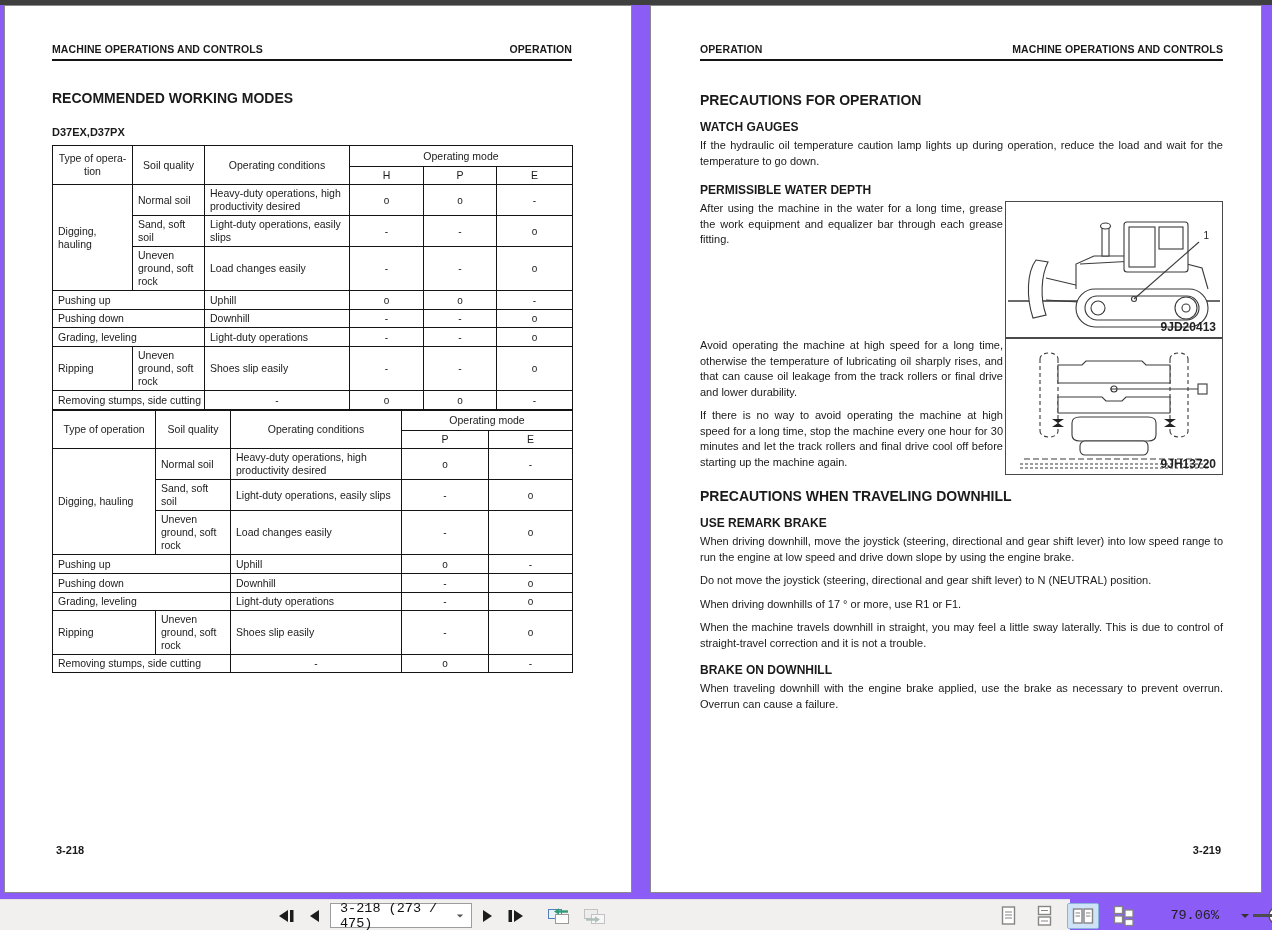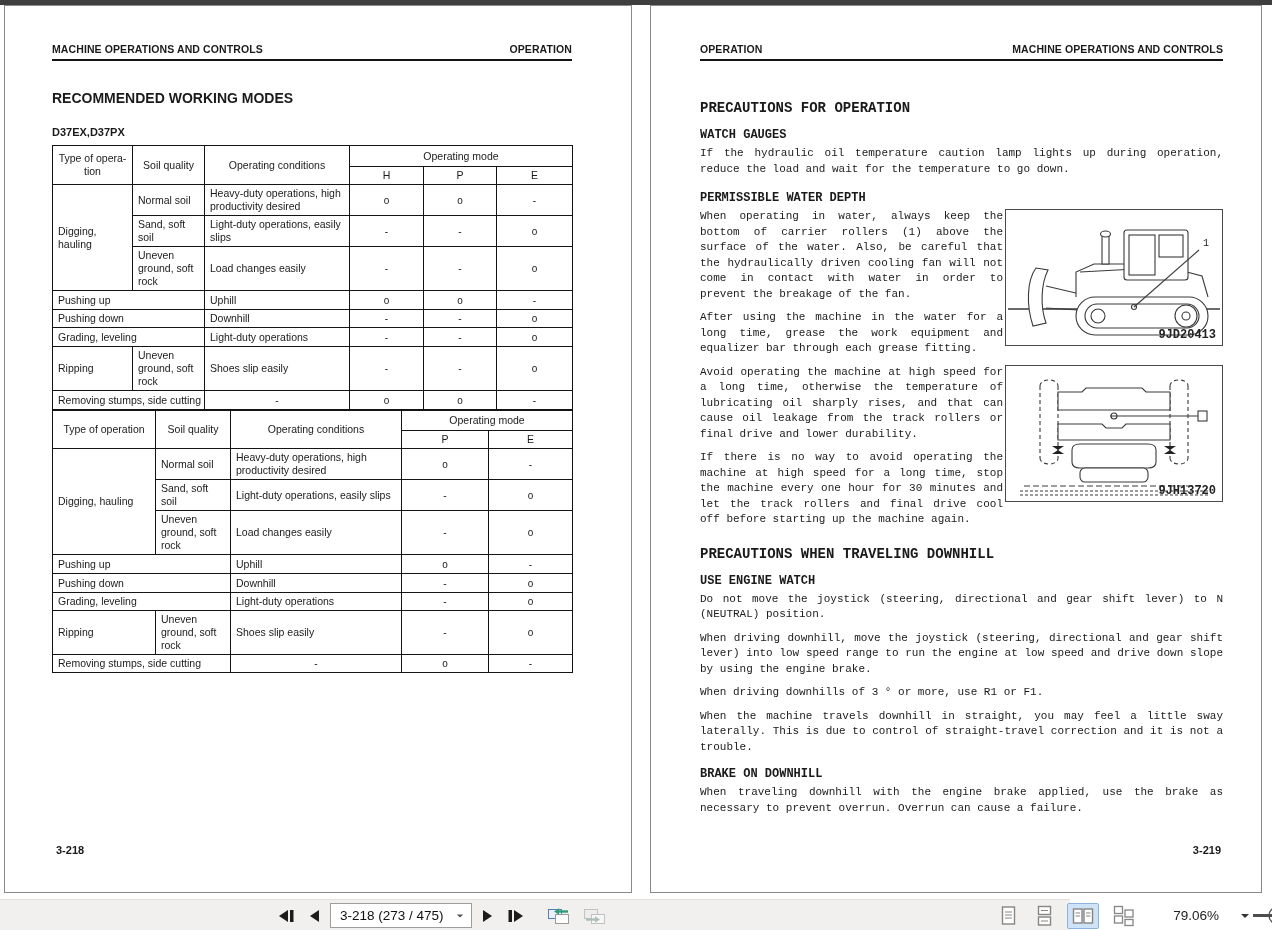--- a/index.html
+++ b/index.html
@@ -1,39 +1,39 @@
 <!DOCTYPE html>
 <html><head>
 <meta charset="utf-8">
 <style>
   html,body { margin:0; padding:0; background:#6b6b6b; }
   * { box-sizing:border-box; }
   .screen {
     position:relative; width:1272px; height:930px; overflow:hidden;
-    background:#ffffff;
+    background:#8b5cf6;
     font-family:"Liberation Sans","DejaVu Sans",sans-serif;
     color:#1a1a1a;
   }
   .top-edge { position:absolute; top:0; left:0; width:1272px; height:5px; background:#3f3f3f; }
 
   
   .page { position:absolute; top:5px; height:888px; background:#fff; border:1px solid #8a8a8a; }
   .page-left  { left:4px;   width:628px; }
   .page-right { left:650px; width:612px; }
 
   .running-head { position:absolute; top:37px; display:flex; justify-content:space-between;
     font-size:10.5px; font-weight:bold; letter-spacing:.1px; }
   .page-left  .running-head { left:47px; width:520px; }
   .page-right .running-head { left:49px; width:523px; }
   .head-rule { position:absolute; top:53px; height:2px; background:#141414; }
   .page-left  .head-rule { left:47px; width:520px; }
   .page-right .head-rule { left:49px; width:523px; }
 
   .content-l { position:absolute; left:47px; top:84px; width:520px; }
-  .content-r { position:absolute; left:49px; top:94px; width:523px;font-family:Liberation Mono, monospace; }
+  .content-r { position:absolute; left:49px; top:86px; width:523px; }
 
   h1.doc { font-size:14px; font-weight:bold; margin:0 0 6px 0; }
   h2.doc { font-size:12px; font-weight:bold; margin:0 0 4px 0; }
   .model { font-size:11px; font-weight:bold; margin:22px 0 7px 0; }
   p.doc { font-size:11px; line-height:15.5px; margin:0 0 8px 0; text-align:justify; }
   .remark-t { font-size:10.5px; font-weight:bold; margin:10px 0 4px 0; }
   .pageno { position:absolute; top:838px; font-size:11px; font-weight:bold; }
   .page-left  .pageno { left:51px; }
   .page-right .pageno { right:40px; }
 
@@ -51,21 +51,21 @@
 
   
   .fig-row { display:flex; justify-content:space-between; align-items:flex-start; }
   .fig-text { width:303px; }
   .figure { position:relative; width:218px; height:137px; border:1px solid #4a4a4a; background:#fff; }
   .fig-code { position:absolute; right:6px; bottom:3px; font-size:12px; font-weight:bold; color:#222; }
   .fig-callout { position:absolute; right:13px; top:28px; font-size:10px; color:#222; }
 
   
   .toolbar { position:absolute; left:0; top:899px; width:1070px; height:31px;
-    background:#f1f0ef; border-top:1px solid #e3e1df; }
+    background:#f1f0ef; border-top:1px solid #e3e1df;font-family:Liberation Mono, monospace; }
   .nav-group  { position:absolute; left:272px; top:0; height:31px; display:flex; align-items:center; gap:5px; }
   .view-group { position:absolute; left:995px; top:0; height:31px; display:flex; align-items:center; gap:10px; }
   .tb { border:none; background:transparent; padding:2px 4px; height:26px; display:flex;
     align-items:center; justify-content:center; cursor:default; }
   .tb.sel { background:#cfe3f7; border:1px solid #8ab4dc; border-radius:2px; }
   .page-box { width:142px; height:25px; background:#fff; border:1px solid #9d9d9d;
     display:flex; align-items:center; justify-content:space-between; padding:0 7px 0 9px;
     font-size:13.5px; color:#111; }
   .caret { width:0; height:0; border-left:4px solid transparent; border-right:4px solid transparent;
     border-top:4px solid #333; display:inline-block; }
@@ -260,21 +260,20 @@
 
     <div class="content-r">
       <h1 class="doc">PRECAUTIONS FOR OPERATION</h1>
 
       <h2 class="doc" style="margin-top:12px">WATCH GAUGES</h2>
       <p class="doc">If the hydraulic oil temperature caution lamp lights up during operation, reduce the load and wait for the temperature to go down.</p>
 
       <h2 class="doc" style="margin-top:14px">PERMISSIBLE WATER DEPTH</h2>
       <div class="fig-row">
         <div class="fig-text">
-          <p class="doc">When operating in water, always keep the bottom of carrier rollers (1) above the surface of the water. Also, be careful that the hydraulically driven cooling fan will not come in contact with water in order to prevent the breakage of the fan.</p>
           <p class="doc">After using the machine in the water for a long time, grease the work equipment and equalizer bar through each grease fitting.</p>
         </div>
         <div class="figure">
           <svg width="216" height="135" viewBox="0 0 216 135">
             <g fill="none" stroke="#3a3a3a" stroke-width="1.1">
               <line x1="2" y1="99" x2="214" y2="99" stroke-width="1.4"></line>
               <path d="M30 58 C21 70 20 95 27 116 L40 113 C34 96 35 74 42 60 Z" fill="#fff"></path>
               <path d="M40 76 L74 84 M40 98 L72 100"></path>
               <path d="M70 87 L70 62 L88 54 L150 54 L196 66 L202 87" fill="#fff"></path>
               <path d="M74 62 L148 58"></path>
@@ -322,24 +321,24 @@
               <line x1="14" y1="125" x2="202" y2="125" stroke-dasharray="3 2"></line>
               <line x1="14" y1="129" x2="202" y2="129" stroke-dasharray="3 2"></line>
             </g>
           </svg>
           <span class="fig-code">9JH13720</span>
         </div>
       </div>
 
       <h1 class="doc" style="margin-top:10px">PRECAUTIONS WHEN TRAVELING DOWNHILL</h1>
 
-      <h2 class="doc" style="margin-top:12px">USE ENGINE WATCH</h2>
+      <h2 class="doc" style="margin-top:12px">USE REMARK BRAKE</h2>
+      <p class="doc">When driving downhill, move the joystick (steering, directional and gear shift lever) into low speed range to run the engine at low speed and drive down slope by using the engine brake.</p>
       <p class="doc">Do not move the joystick (steering, directional and gear shift lever) to N (NEUTRAL) position.</p>
-      <p class="doc">When driving downhill, move the joystick (steering, directional and gear shift lever) into low speed range to run the engine at low speed and drive down slope by using the engine brake.</p>
-      <p class="doc">When driving downhills of 3 ° or more, use R1 or F1.</p>
+      <p class="doc">When driving downhills of 17 ° or more, use R1 or F1.</p>
       <p class="doc">When the machine travels downhill in straight, you may feel a little sway laterally. This is due to control of straight-travel correction and it is not a trouble.</p>
 
       <h2 class="doc" style="margin-top:12px">BRAKE ON DOWNHILL</h2>
       <p class="doc">When traveling downhill with the engine brake applied, use the brake as necessary to prevent overrun. Overrun can cause a failure.</p>
     </div>
     <div class="pageno">3-219</div>
   </div>
 
   <div class="toolbar">
     <div class="nav-group">

